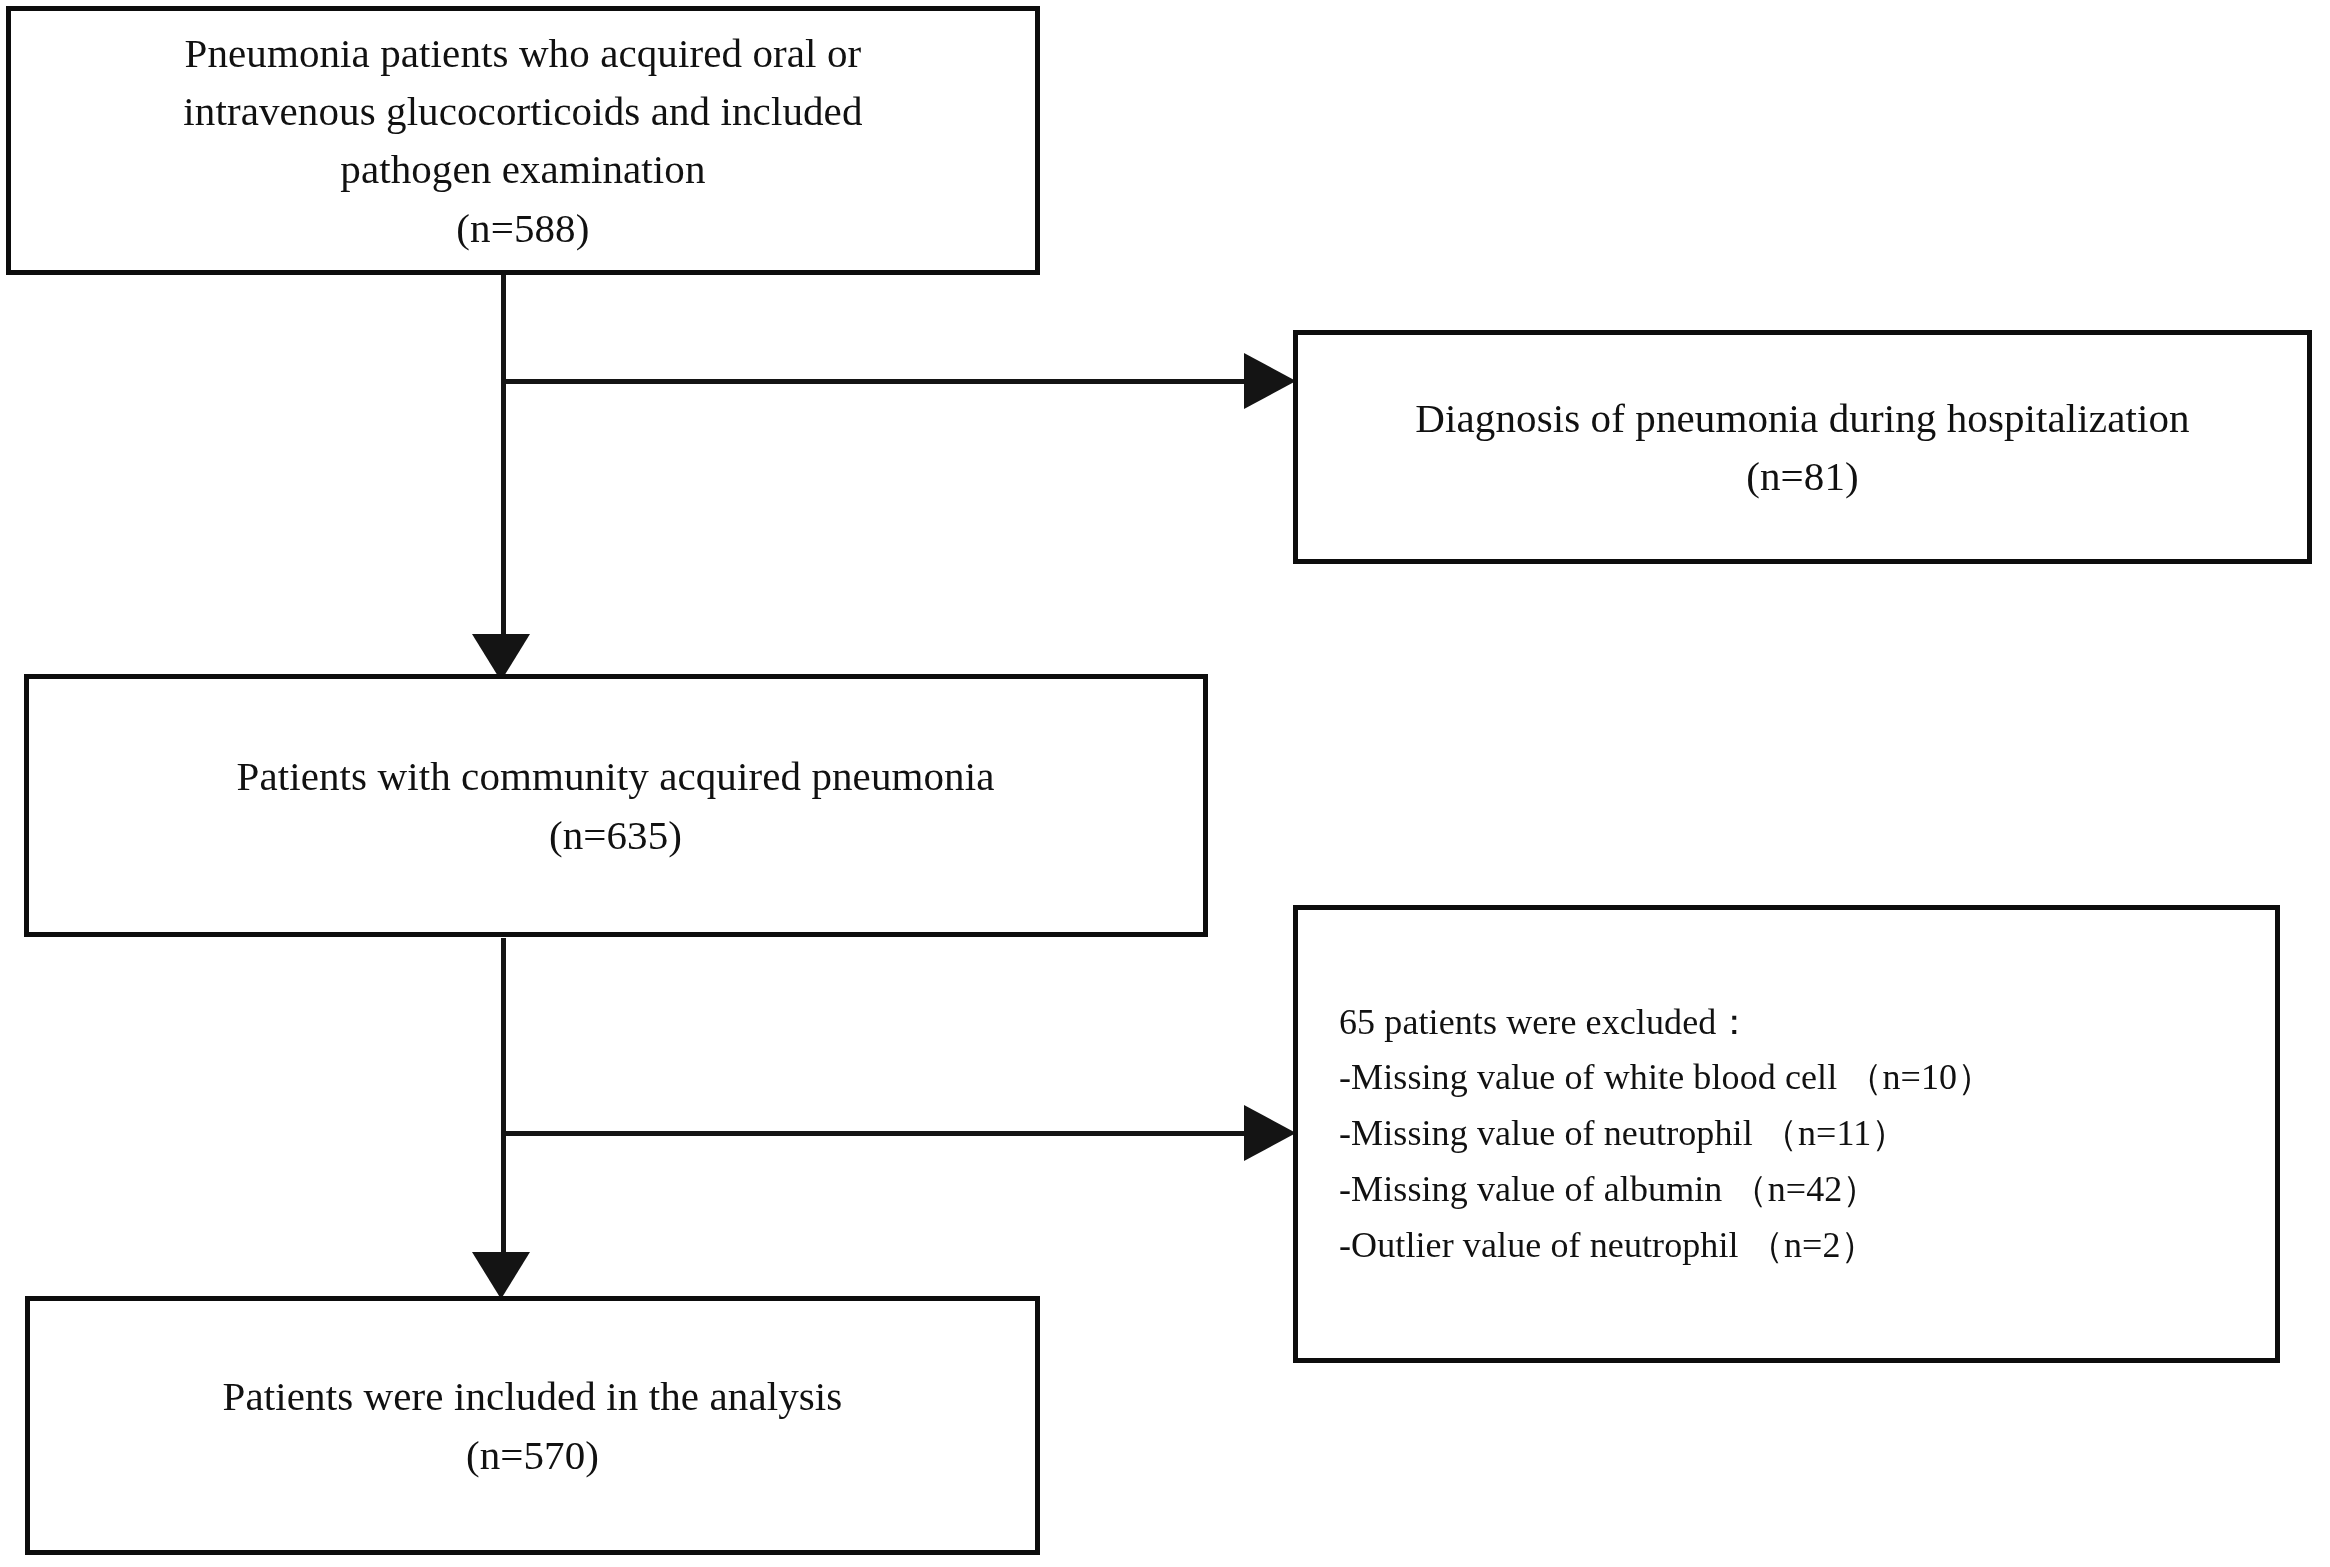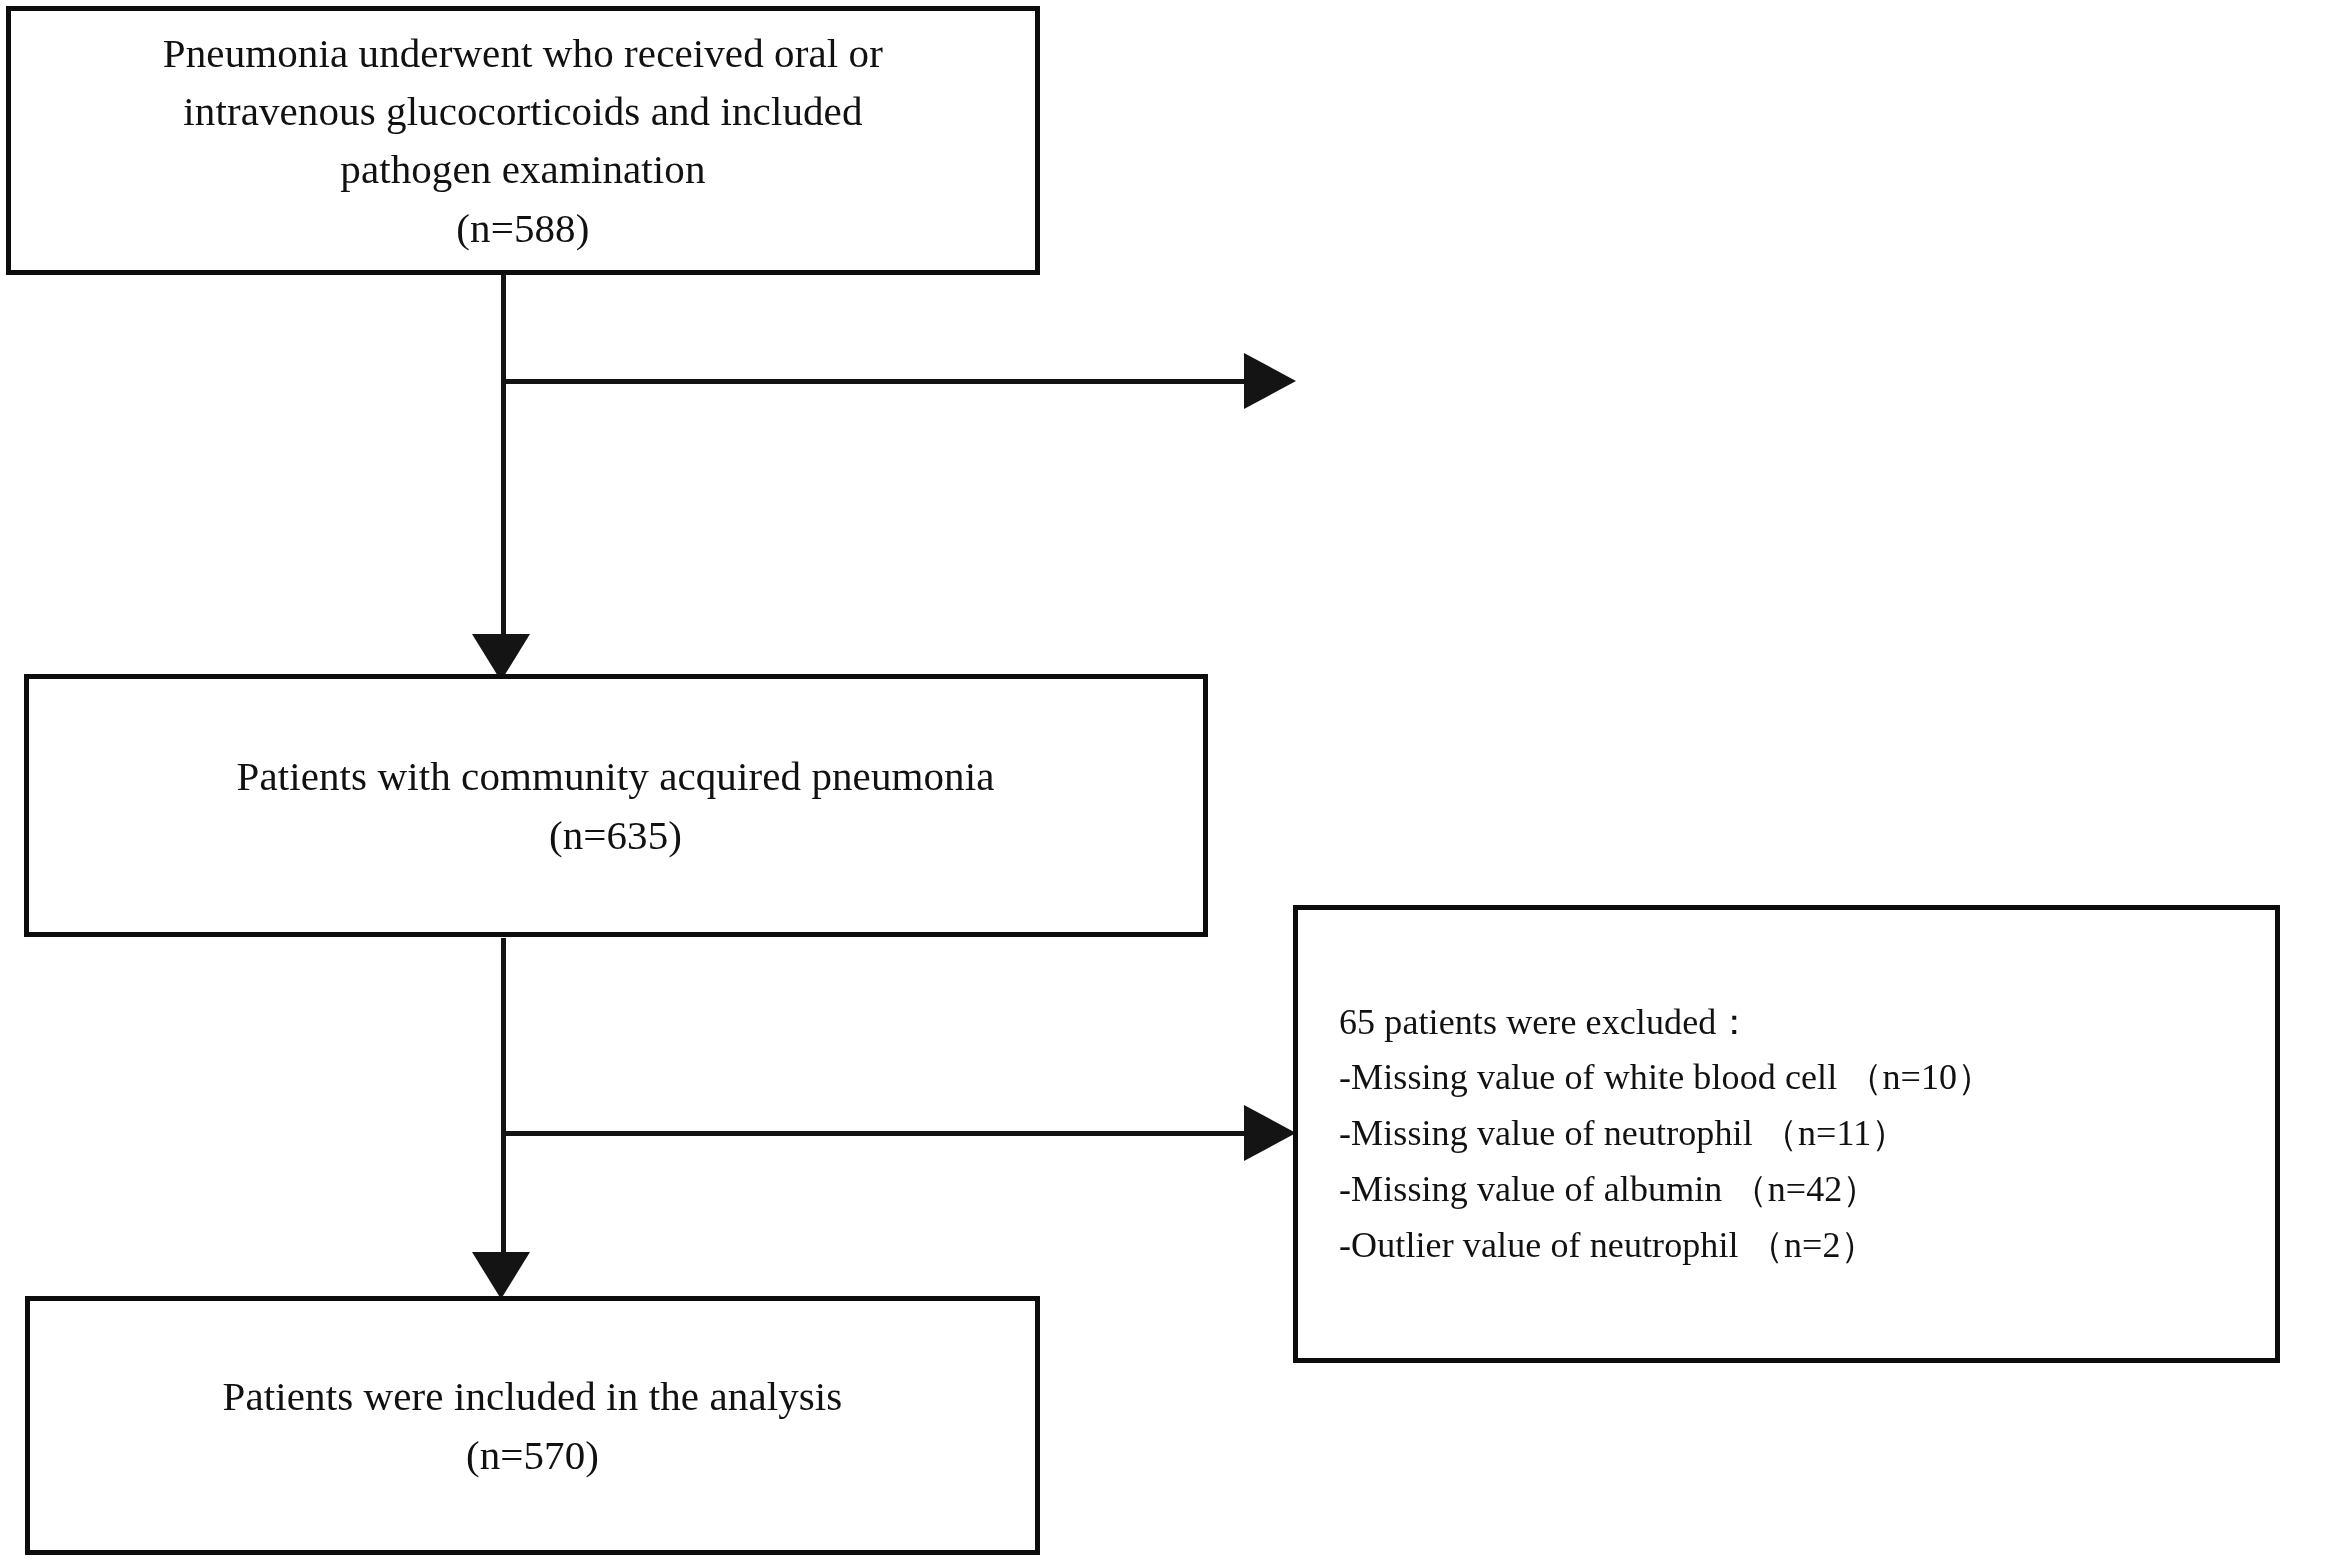--- a/index.html
+++ b/index.html
@@ -116,28 +116,31 @@
     border-bottom: 28px solid transparent;
     border-left: 52px solid #141414;
   }
 </style>
 </head>
 <body>
 
 <div id="canvas">
 
   <div class="node" id="node-enrolled">
-    <span class="node-text"><span>Pneumonia underwent who received oral or</span><br><span>intravenous glucocorticoids and included</span><br><span>pathogen examination</span><br><span>(n=588)</span></span>
+    <span class="node-text"><span>Pneumonia patients who acquired oral or</span><br><span>intravenous glucocorticoids and included</span><br><span>pathogen examination</span><br><span>(n=588)</span></span>
   </div>
 
   <div class="conn v-line" id="stem-1"></div>
   <div class="conn h-line" id="branch-1"></div>
   <div id="arrow-right-1"></div>
   <div id="arrow-1"></div>
 
+  <div class="node" id="node-excluded-hap">
+    <span class="node-text"><span>Diagnosis of pneumonia during hospitalization</span><br><span>(n=81)</span></span>
+  </div>
 
   <div class="node" id="node-cap">
     <span class="node-text"><span>Patients with community  acquired pneumonia</span><br><span>(n=635)</span></span>
   </div>
 
   <div class="conn v-line" id="stem-2"></div>
   <div class="conn h-line" id="branch-2"></div>
   <div id="arrow-right-2"></div>
   <div id="arrow-2"></div>
 

